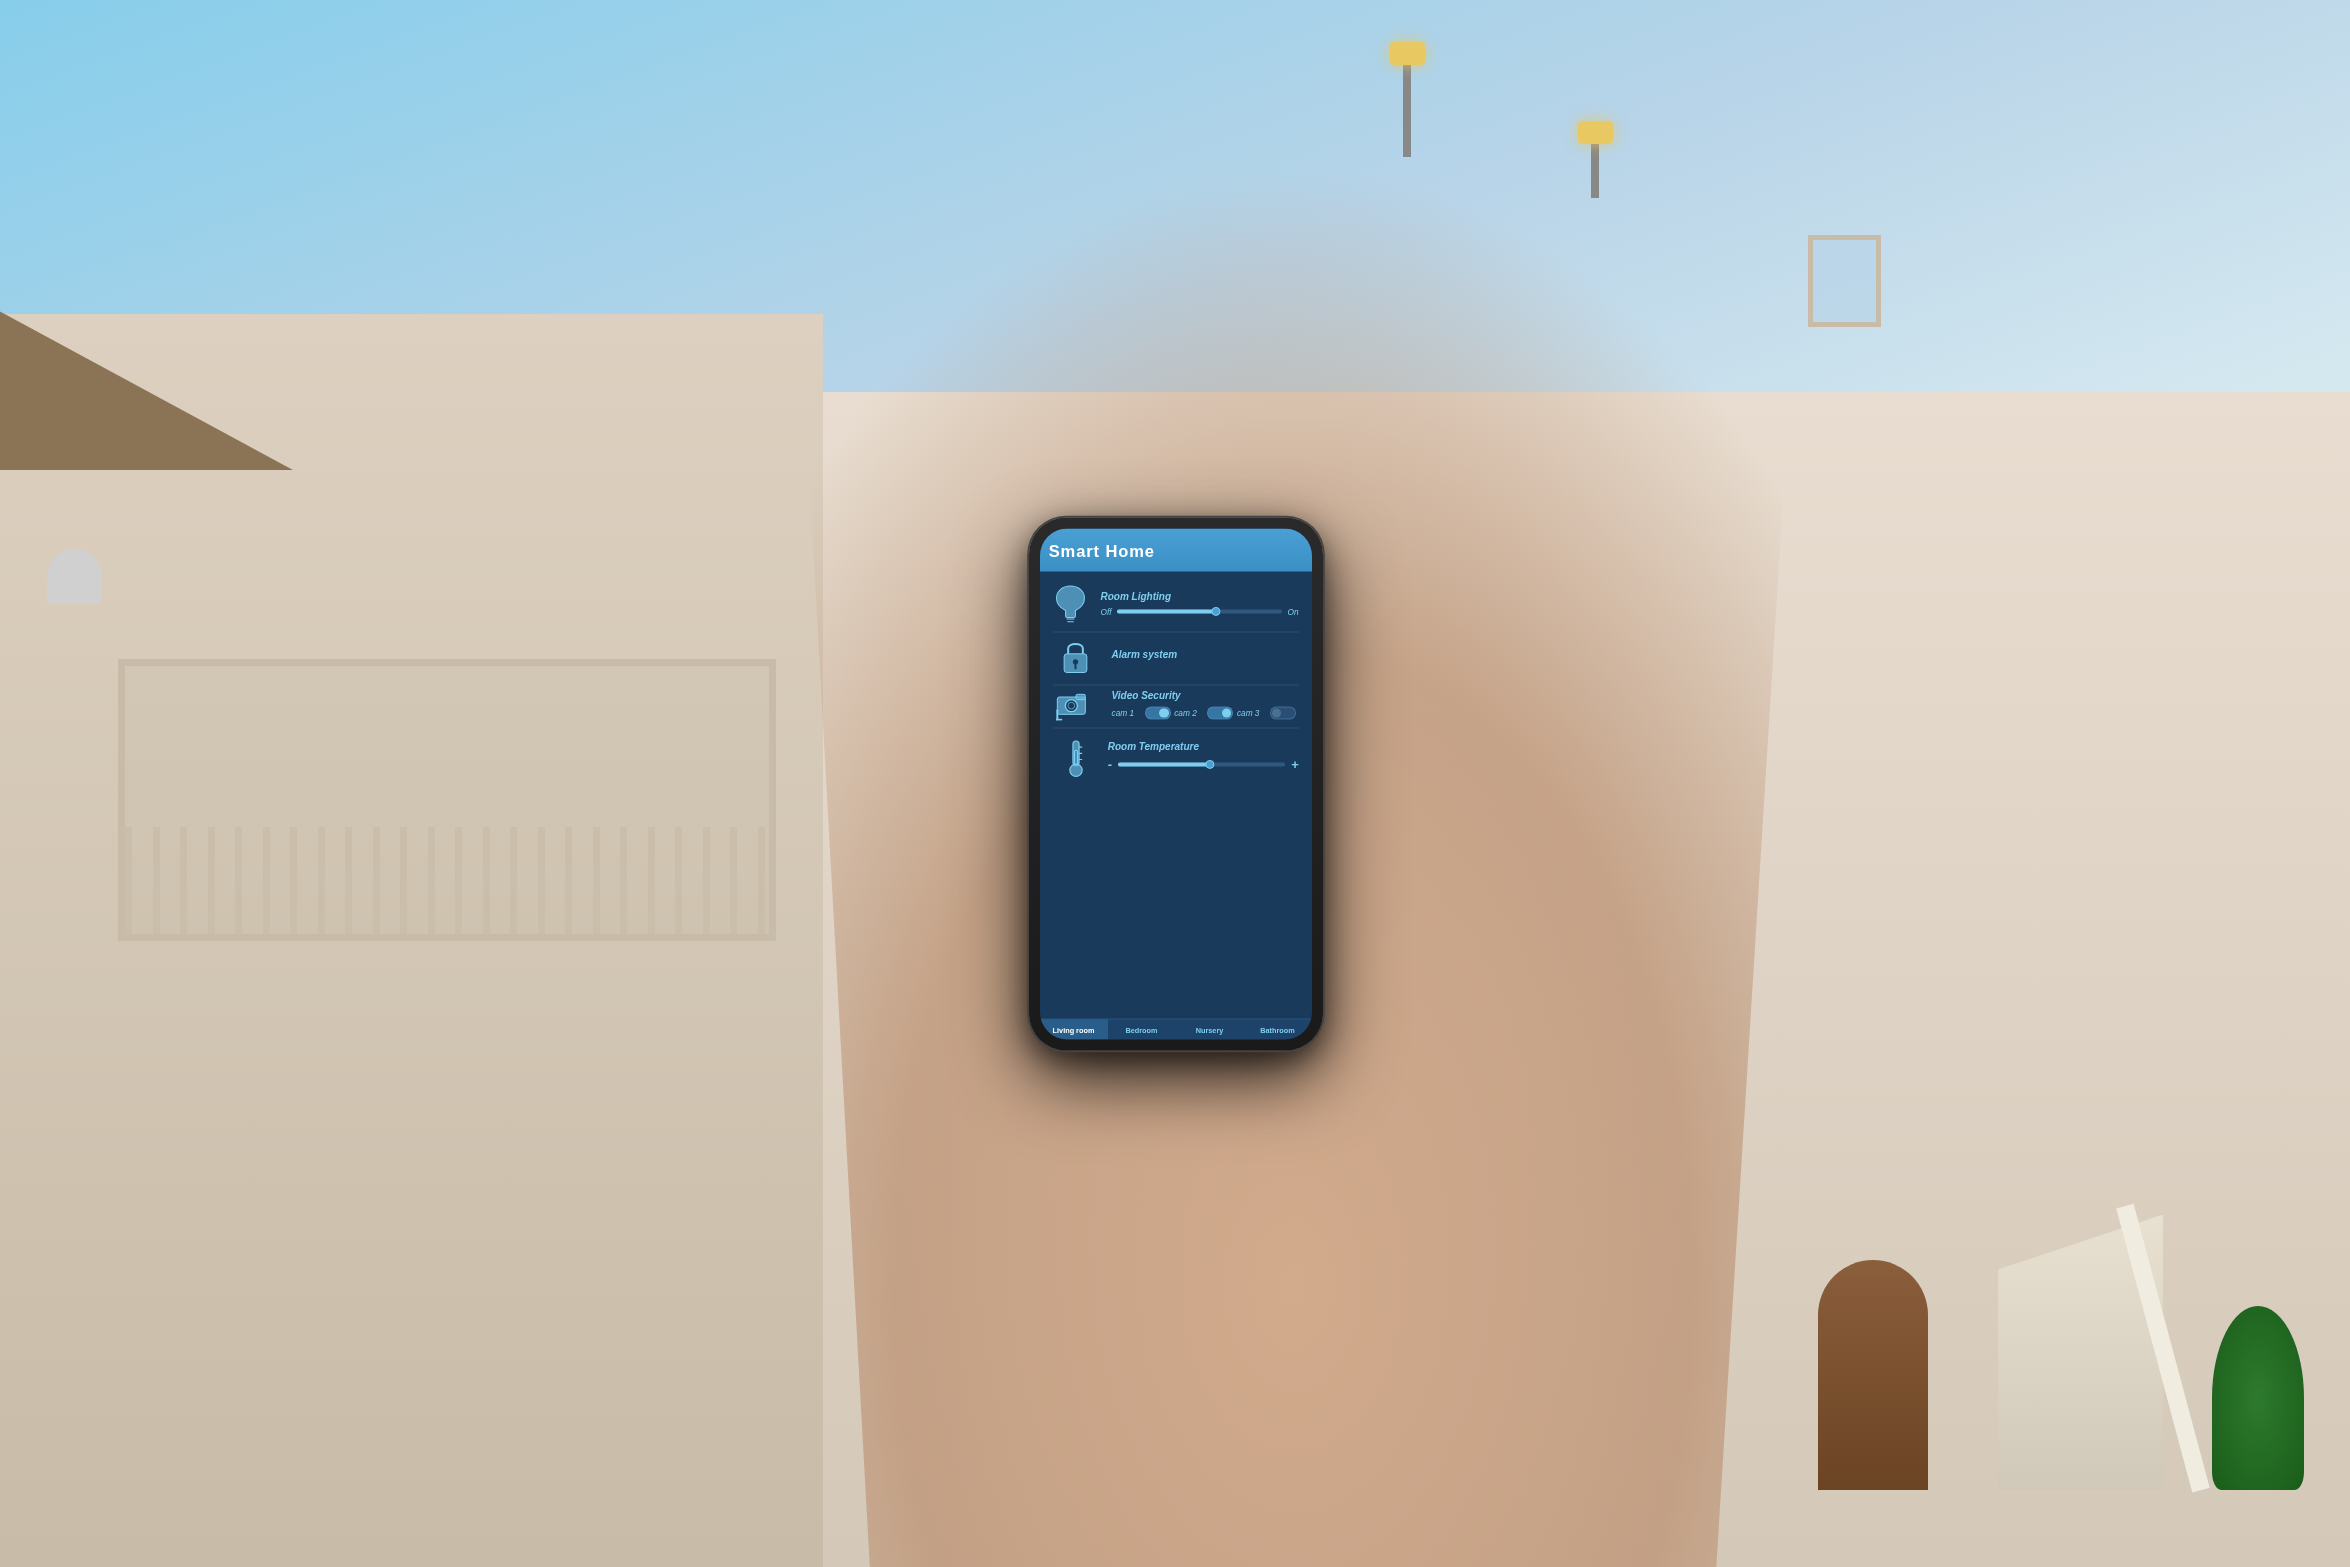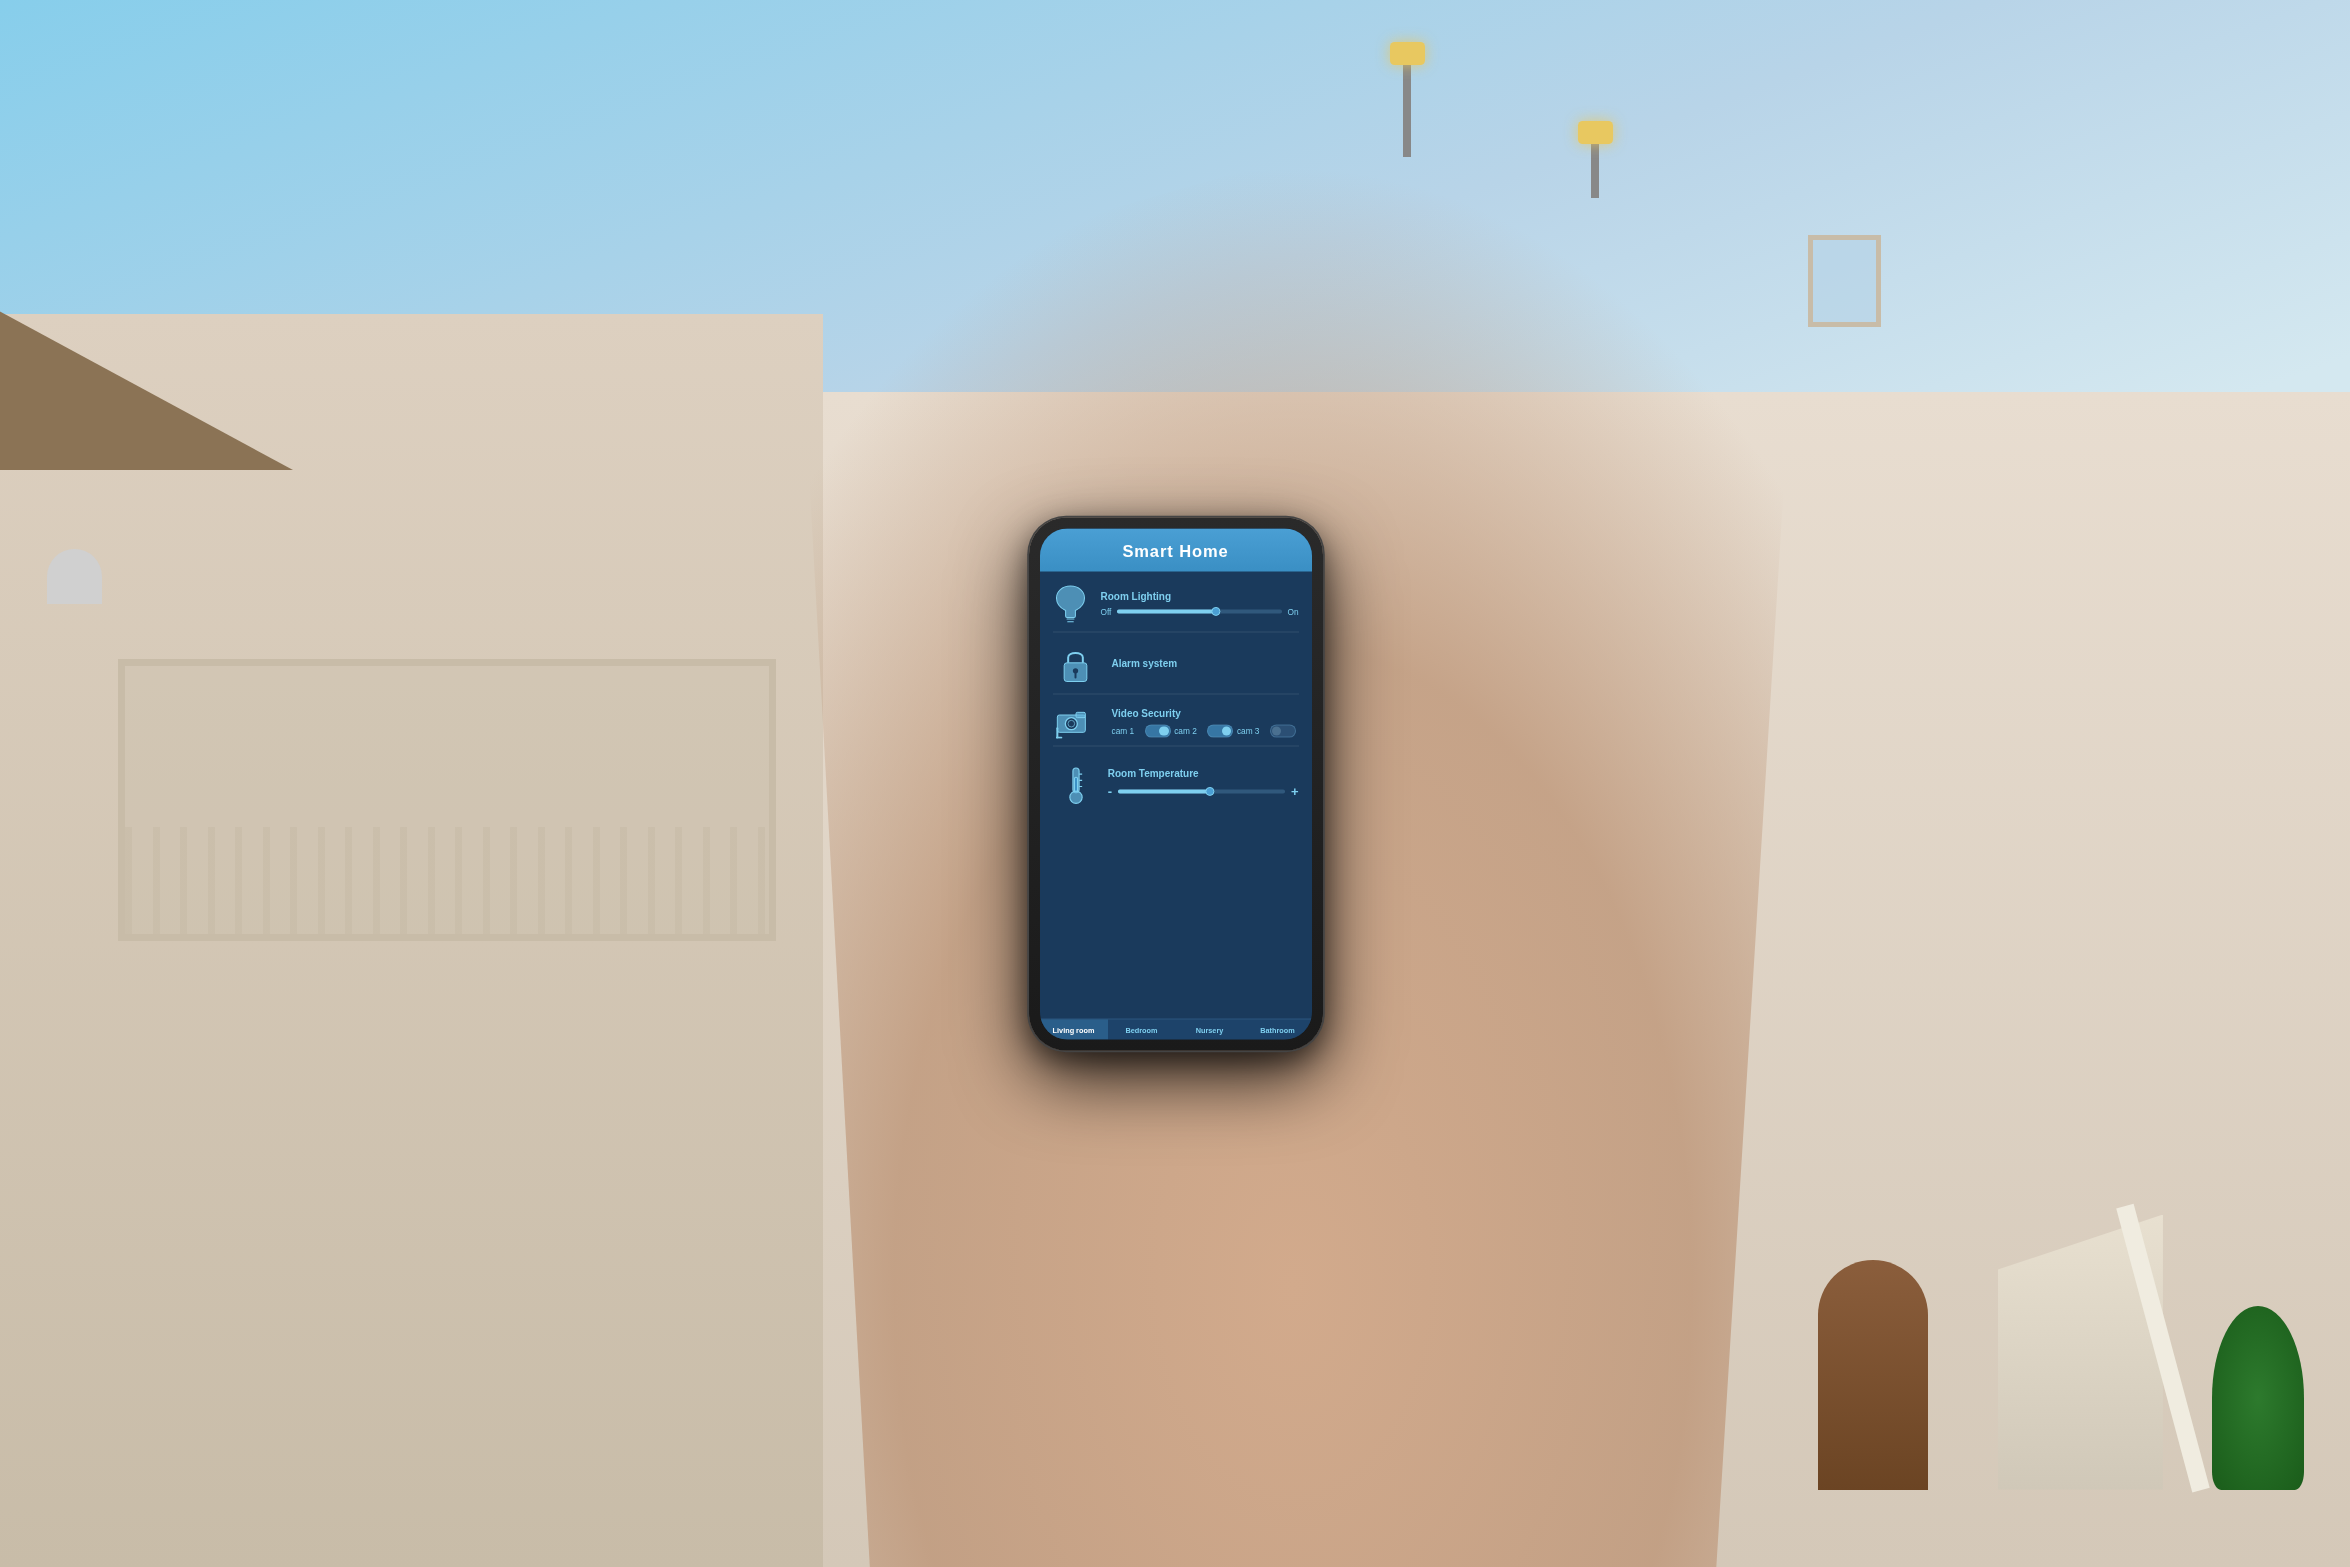--- a/index.html
+++ b/index.html
@@ -227,39 +227,40 @@
       border-radius: 27.5px;
       overflow: hidden;
       display: flex;
       flex-direction: column;
     }
 
     
     .app-header {
       background: linear-gradient(180deg, #4a9fd4 0%, #3a8fc4 100%);
       padding: 13px 9.2px 11px;
-      text-align: center;
+      text-align: left;
       flex-shrink: 0;
     }
 
     .app-title {
       color: white;
       font-size: 16.5px;
       font-weight: bold;
       letter-spacing: 0.9px;
     }
 
     
     .app-content {
       flex: 1;
       padding: 11px 13px;
       display: flex;
       flex-direction: column;
-      gap: 13px;
+      gap: 4px;
       overflow: hidden;
+      font-style: italic;
     }
 
     
     .section {
       display: flex;
       align-items: center;
       gap: 13px;
       padding-bottom: 7.3px;
       border-bottom: 0.9px solid rgba(255,255,255,0.1);
     }

